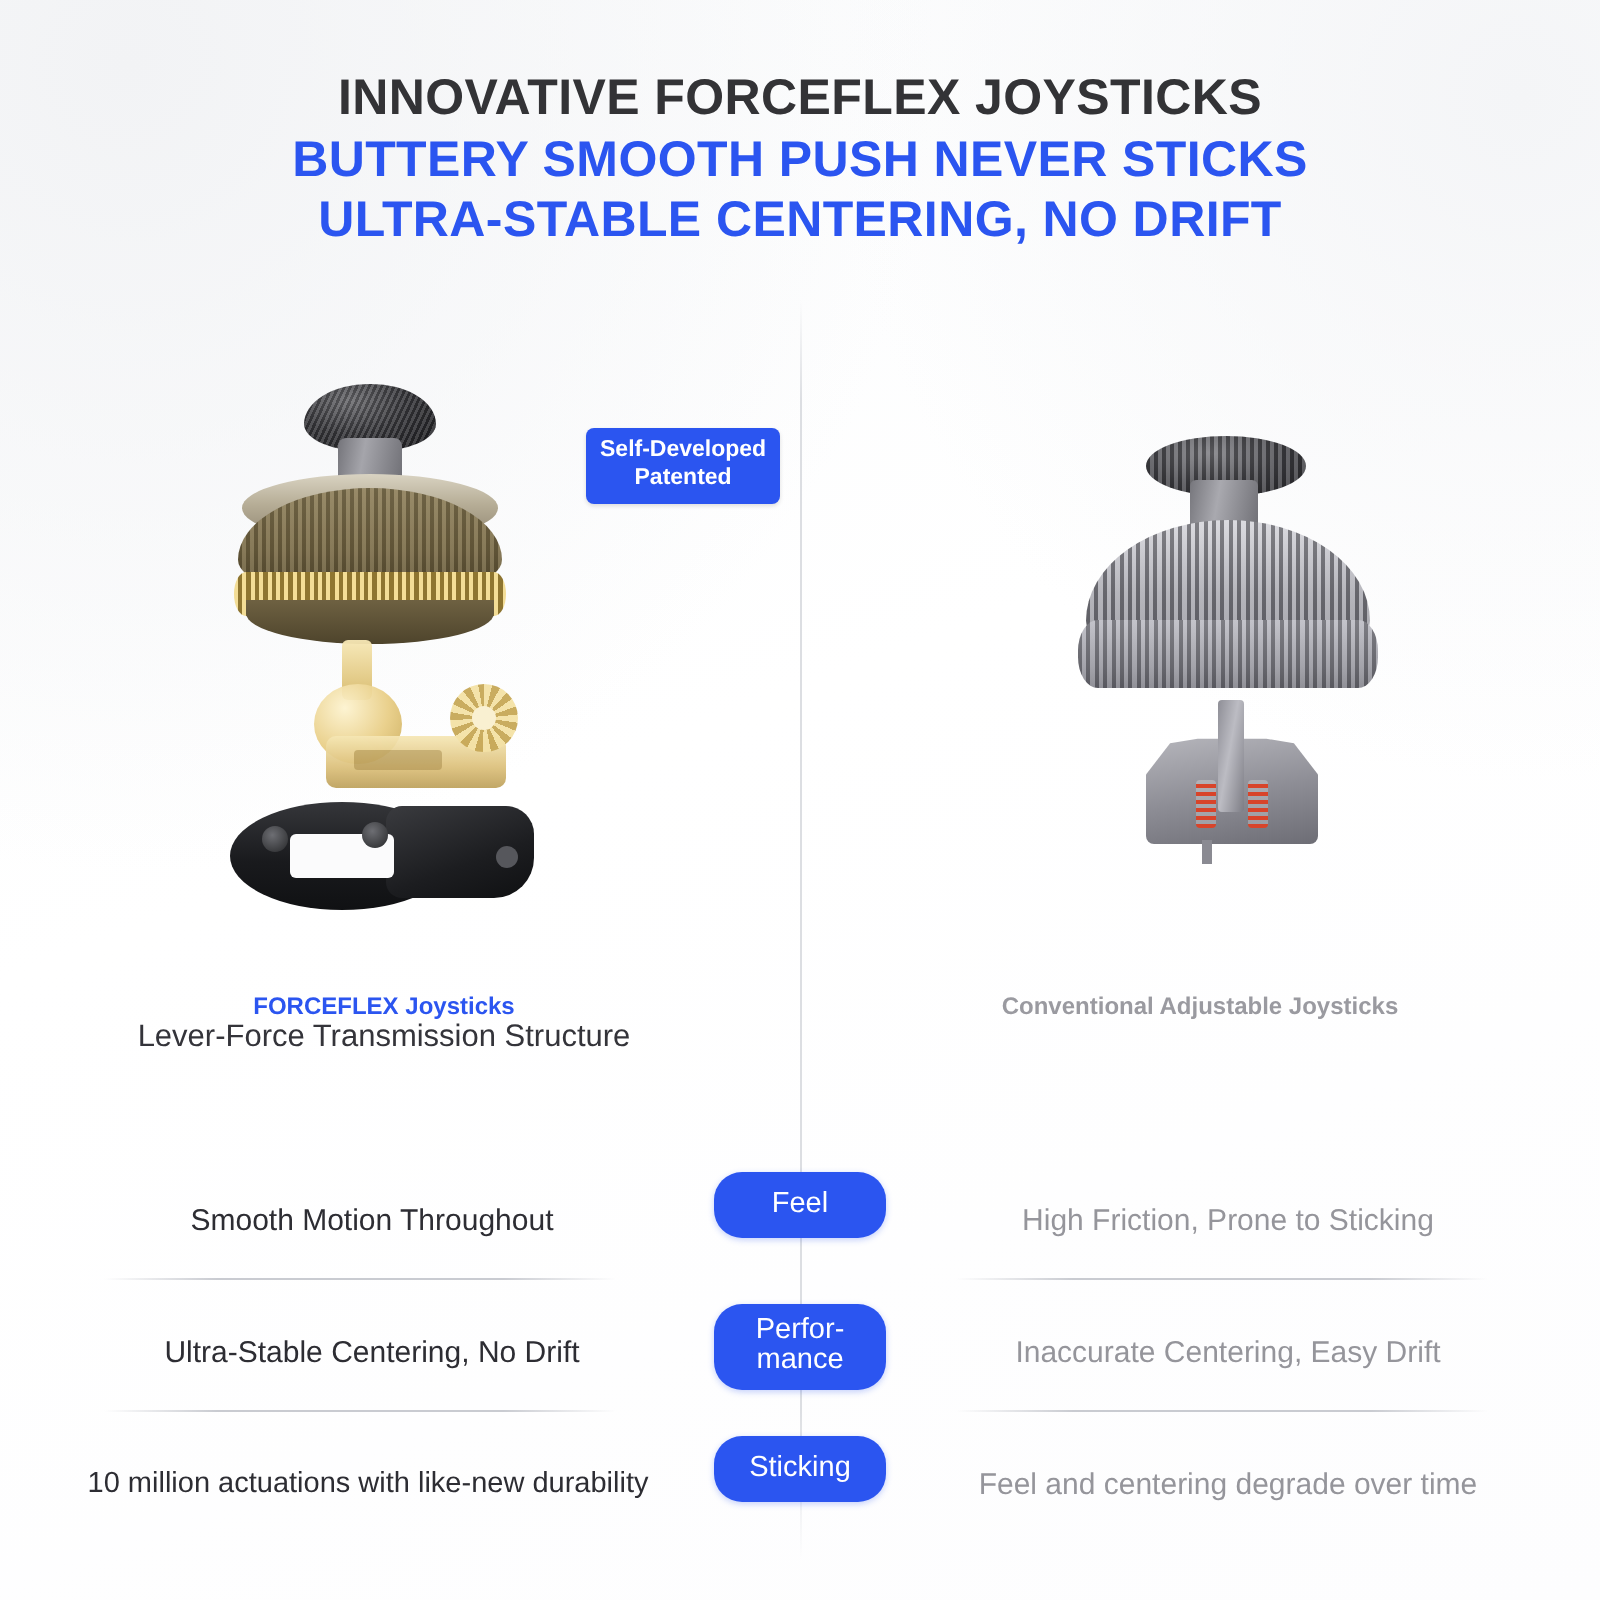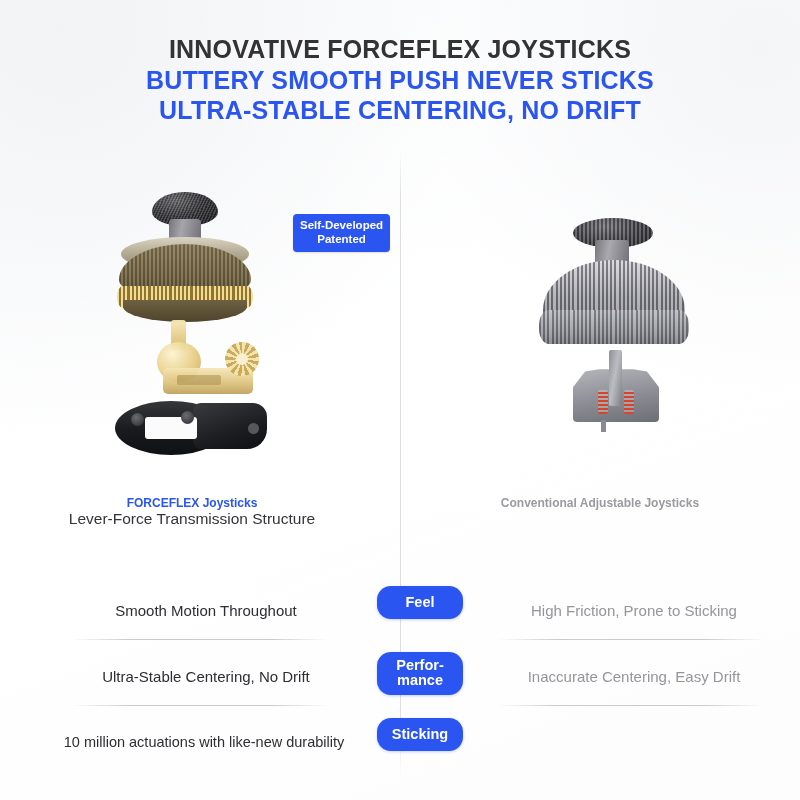--- a/index.html
+++ b/index.html
@@ -195,39 +195,39 @@
   .ch-left{left:12px;}
   .ch-right{left:420px;}
   .ch-title{font-size:12px;font-weight:bold;line-height:1.2;}
   .ch-title.blue{color:#2b55f0;}
   .ch-title.gray{color:#9a9aa0;}
   .ch-sub{font-size:15.5px;line-height:1.2;}
   .ch-sub.dark{color:#34343a;}
   .ch-sub.gray{color:#a2a2a8;}
 
   
-  .rows{position:absolute;left:0;top:588px;width:724px;padding-left:20px;}
+  .rows{position:absolute;left:0;top:588px;width:724px;}
   .row{position:relative;height:66px;}
   .cell{
     position:absolute;top:0;height:44px;display:flex;align-items:center;
     font-size:15px;
   }
   .cell-left{left:12px;width:348px;justify-content:center;color:#2d2d33;}
   .cell-right{left:440px;width:348px;justify-content:center;color:#95959b;}
   .cell-left.wide{left:8px;width:352px;font-size:14.5px;}
   .sep{
     position:absolute;top:51px;height:1px;
     background:linear-gradient(to right,rgba(200,202,208,0) 0%,#c9cbd1 22%,#c9cbd1 78%,rgba(200,202,208,0) 100%);
   }
   .sep-left{left:52px;width:256px;}
   .sep-right{left:478px;width:266px;}
   .pill{
     position:absolute;left:357px;width:86px;top:-2px;
     background:#2b55f0;color:#fff;border-radius:14px;
-    font-size:14.5px;font-weight:bold;text-align:center;line-height:1.06;
+    font-size:14.5px;font-weight:normal;text-align:center;line-height:1.06;
     padding:9px 0;white-space:pre-line;
     box-shadow:0 1px 3px rgba(43,85,240,.28);
   }
   .pill.two{padding:6px 0;}
 </style>
 </head>
 <body>
 
 <div class="page">
 
@@ -303,17 +303,18 @@
       <div class="pill two">Perfor-
 mance</div>
       <div class="cell cell-right">Inaccurate Centering, Easy Drift</div>
       <div class="sep sep-left"></div>
       <div class="sep sep-right"></div>
     </div>
 
     <div class="row">
       <div class="cell cell-left wide">10 million actuations with like-new durability</div>
       <div class="pill">Sticking</div>
+      <div class="cell cell-right">Feel and centering degrade over time</div>
     </div>
 
   </div>
 
 </div>
 
 </body></html>

